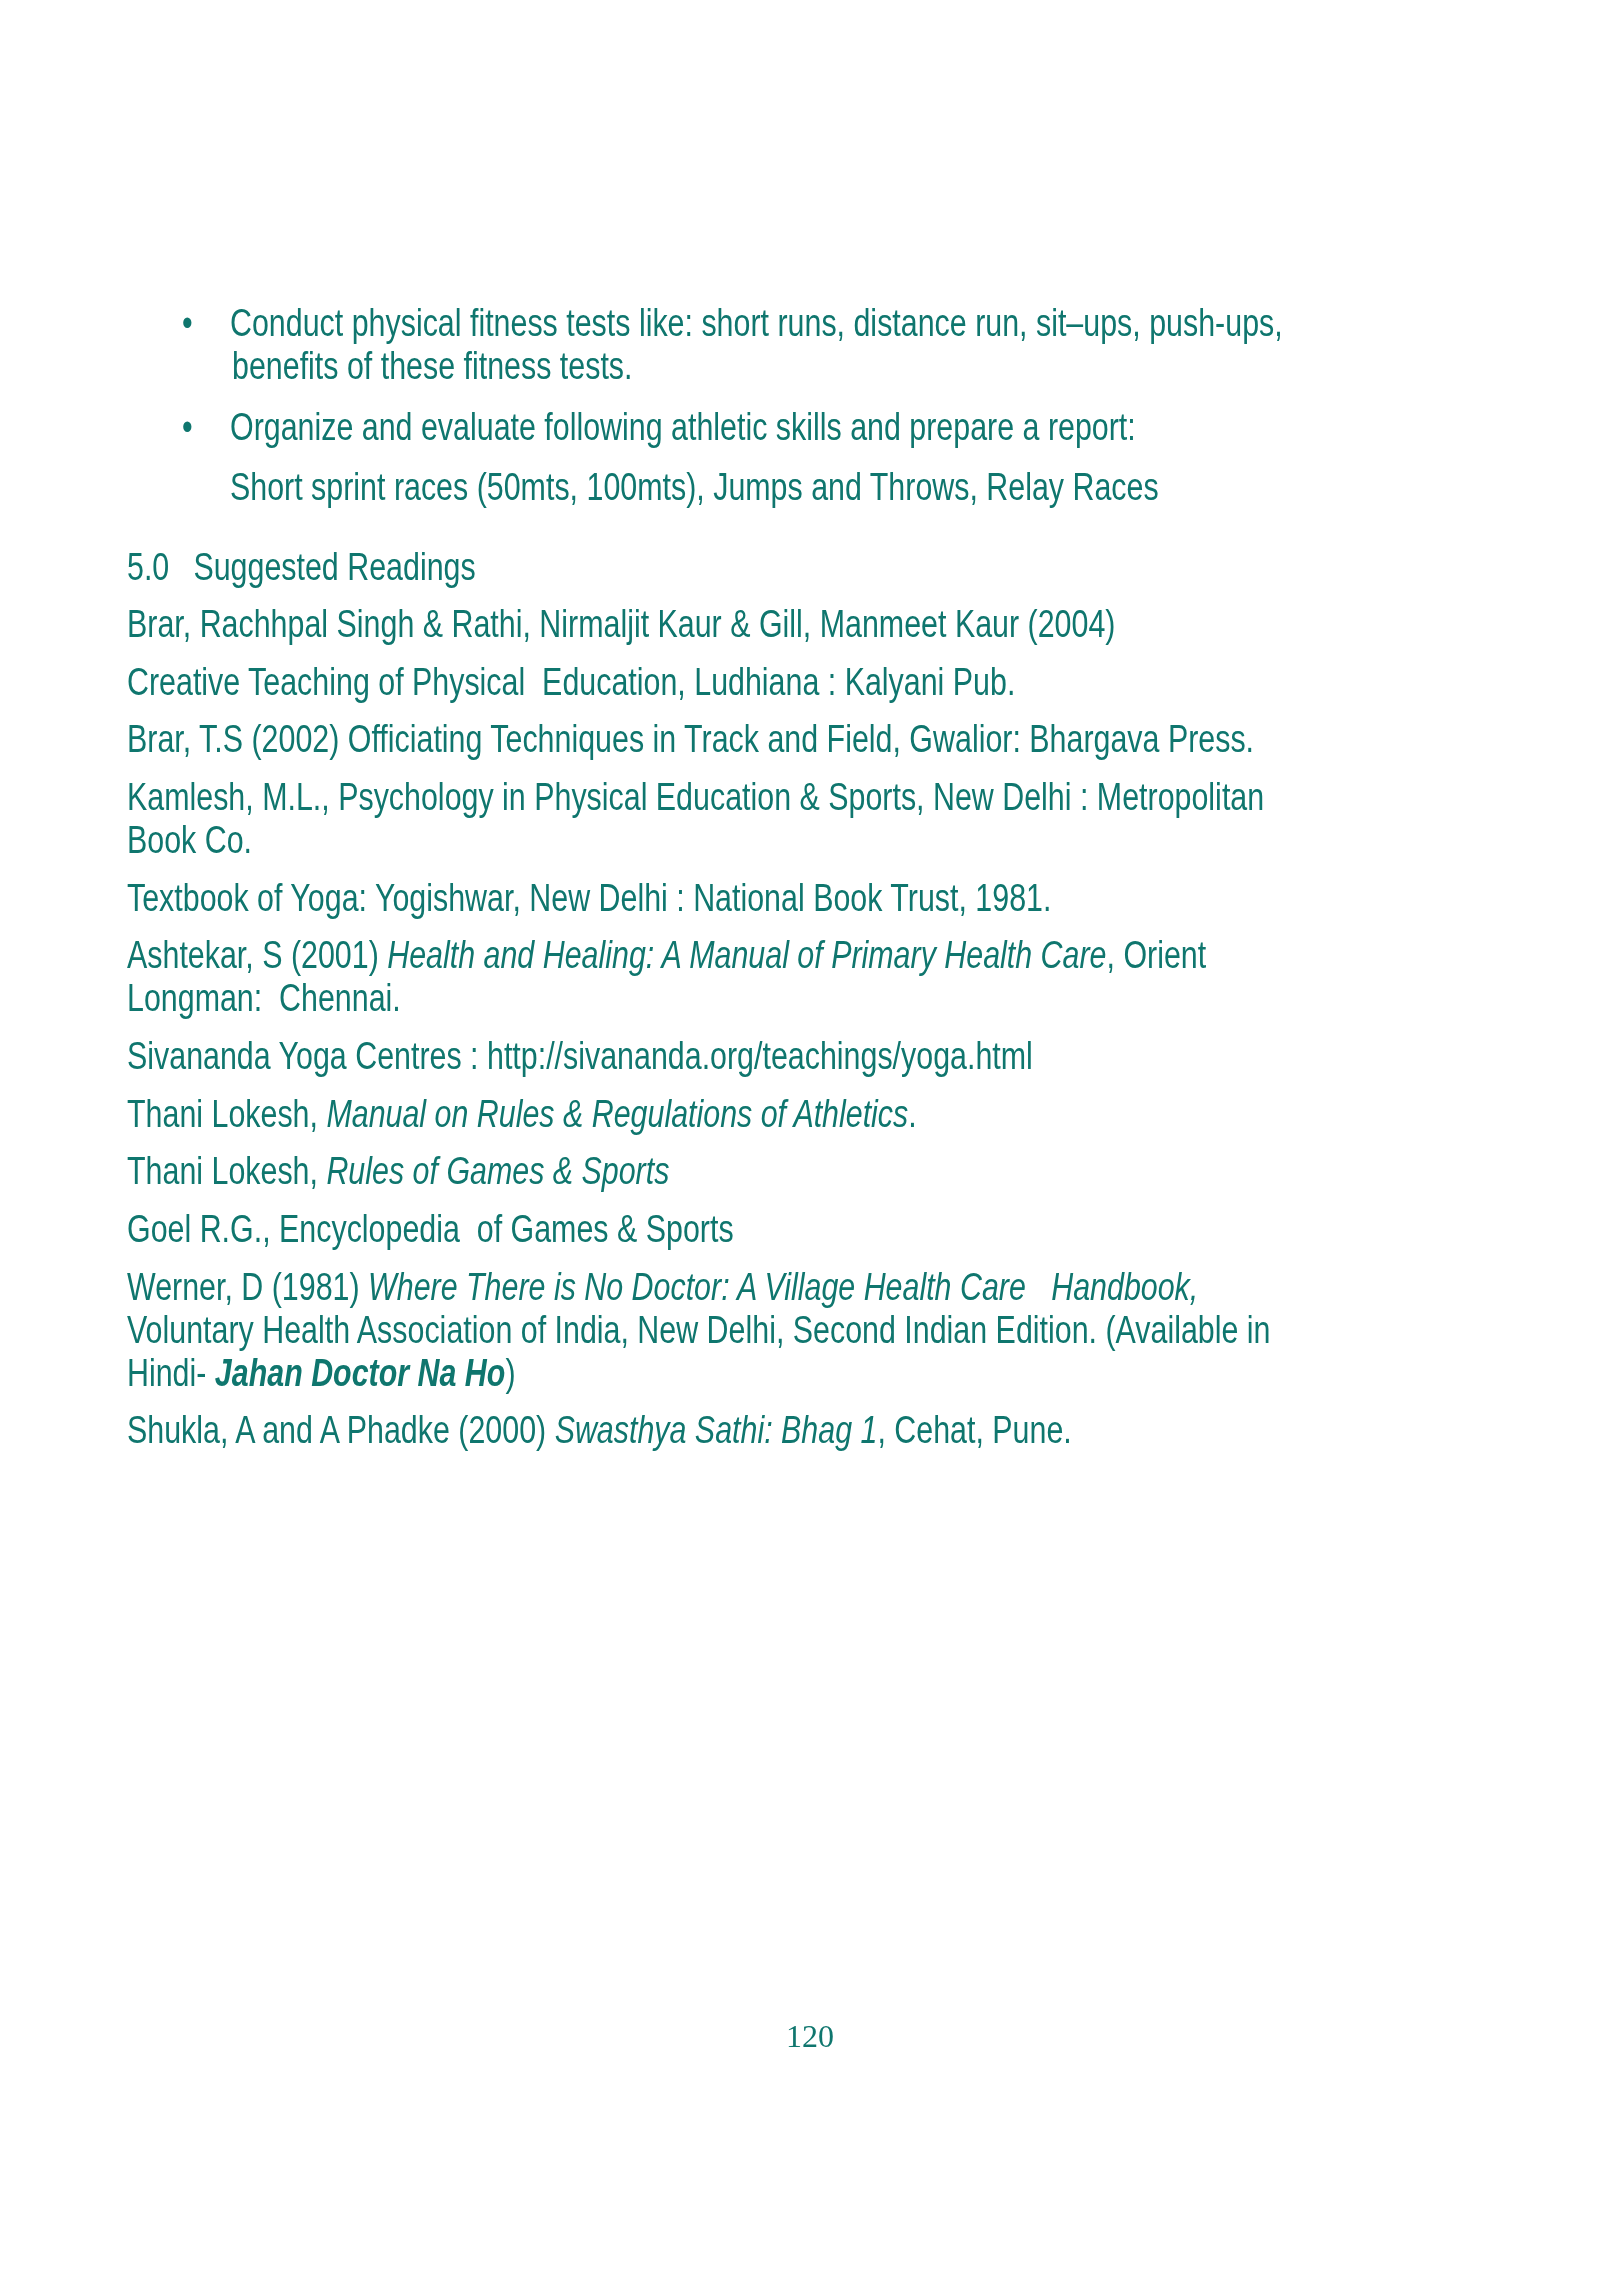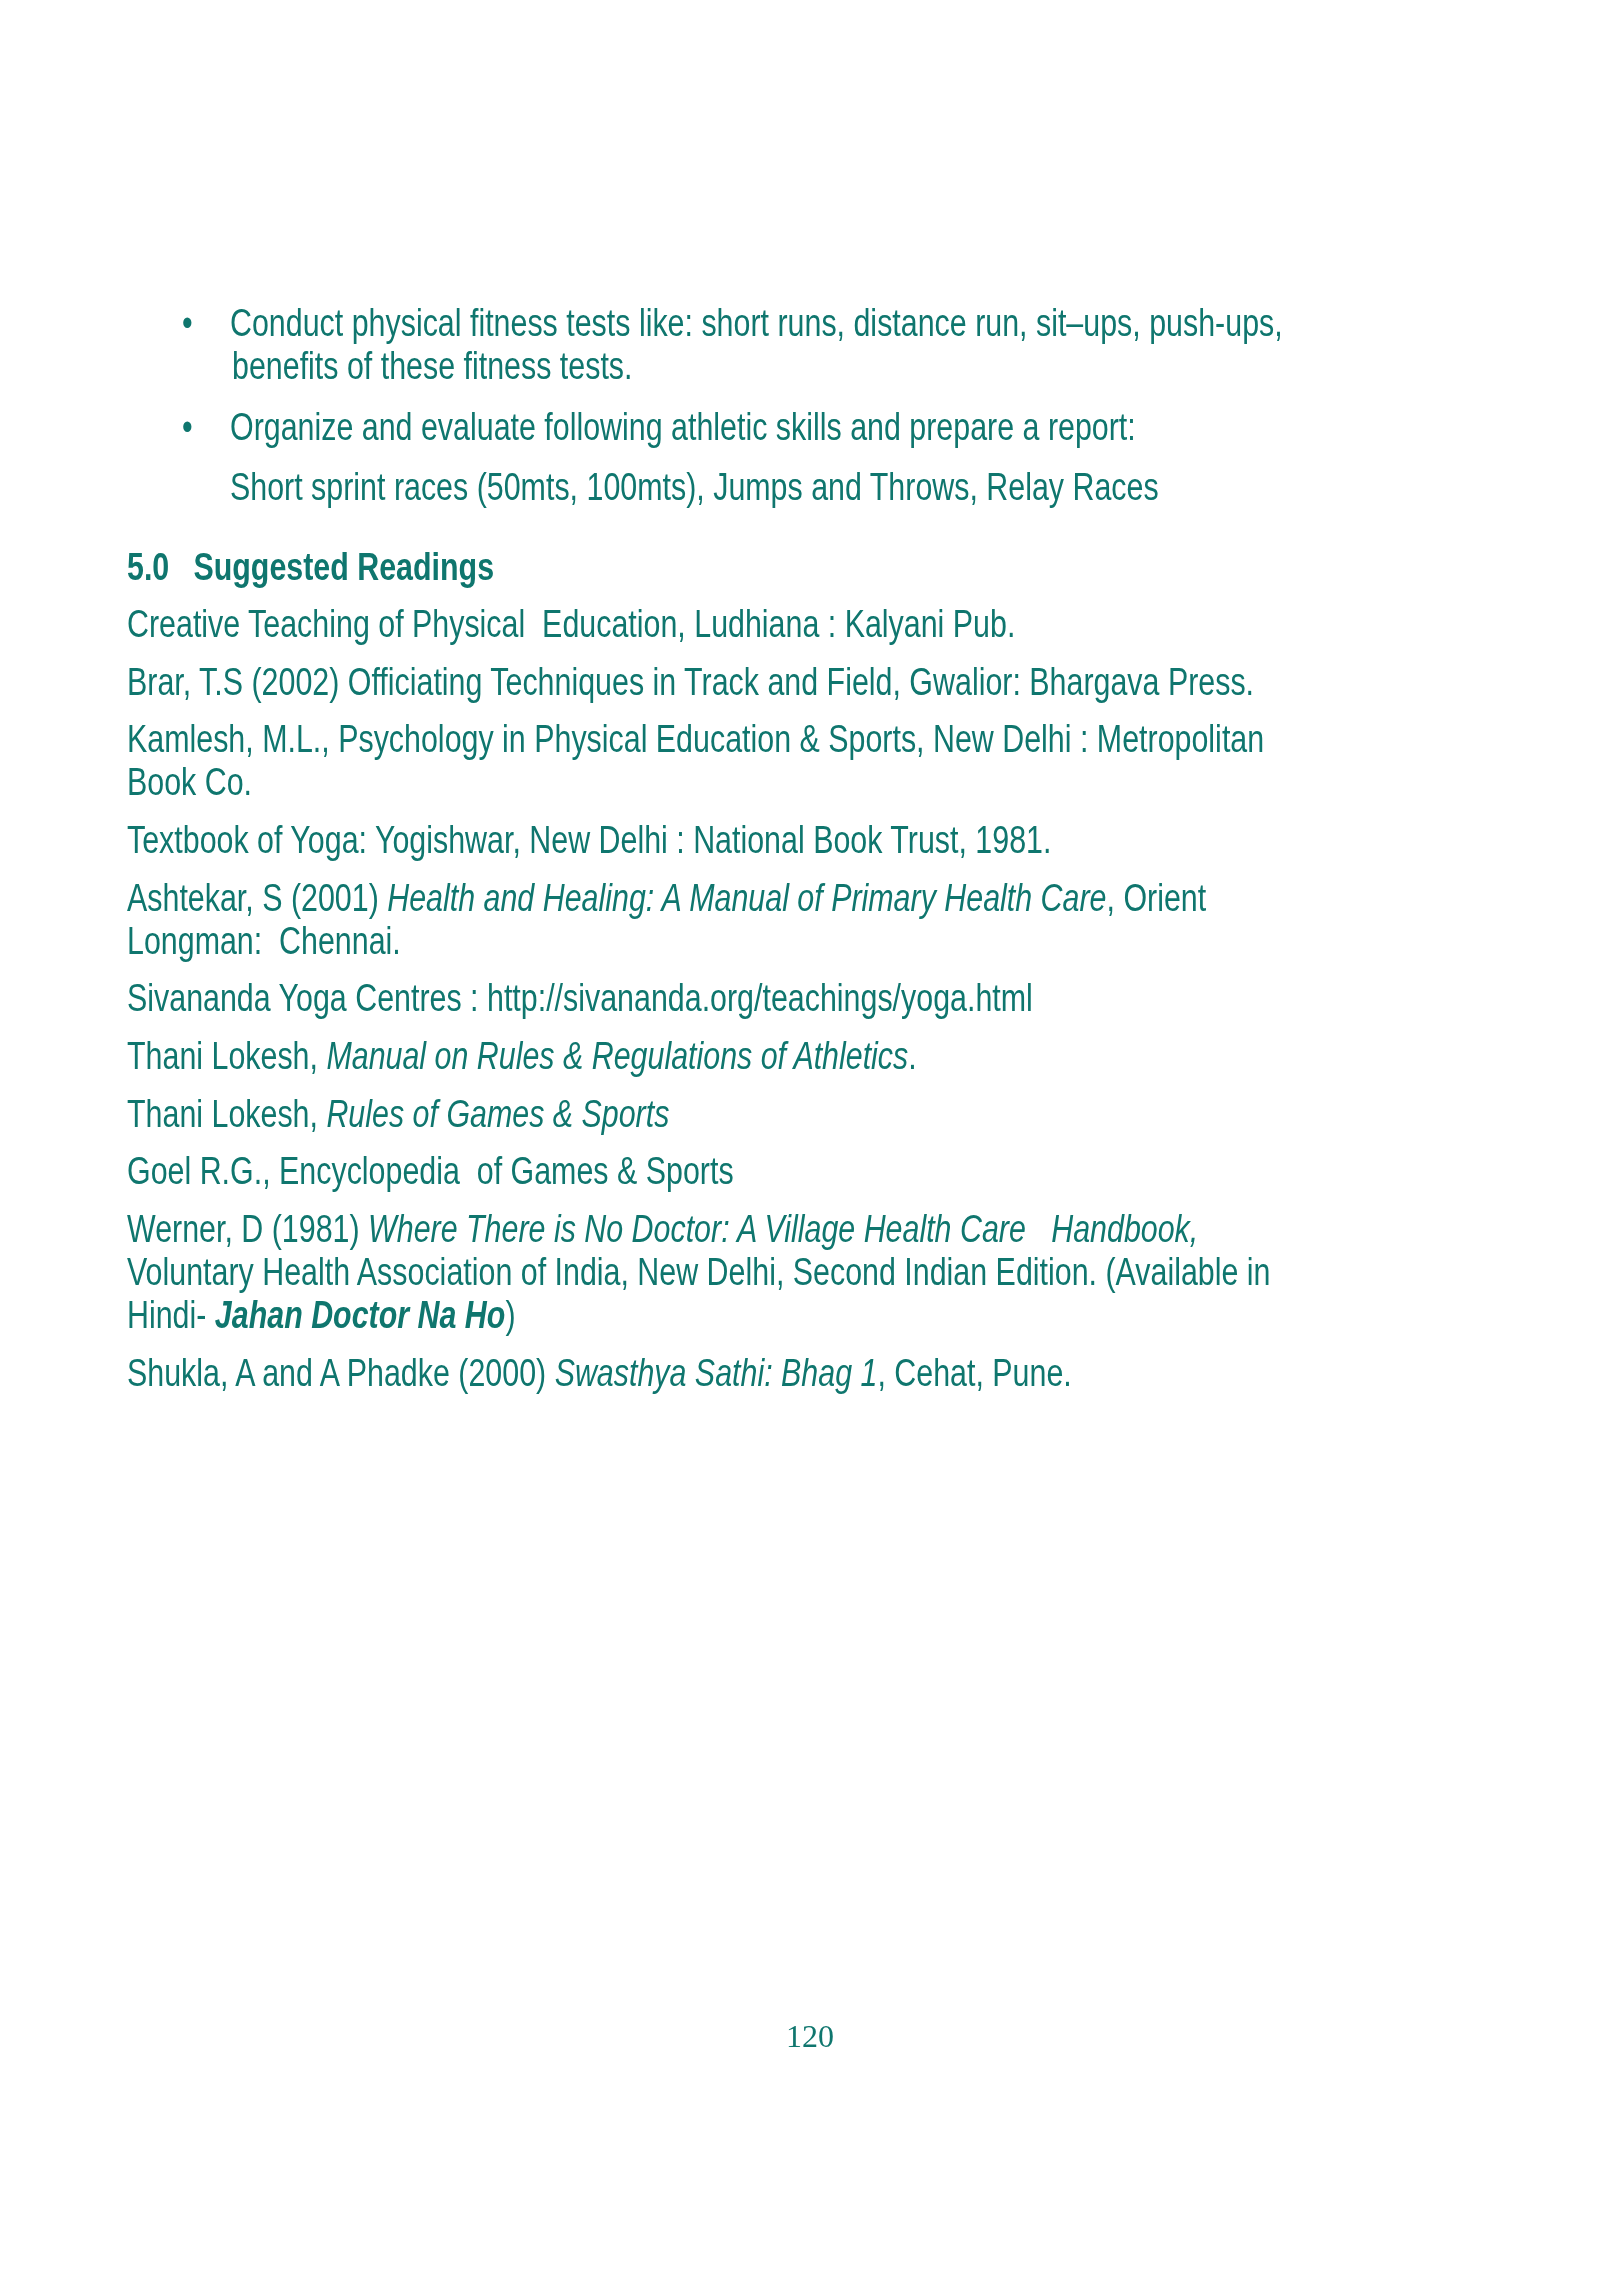--- a/index.html
+++ b/index.html
@@ -19,21 +19,21 @@
   #content {
     position: absolute;
     left: 127px;
     top: 302px;
     width: 1392px;
   }
   .para { margin: 0 0 14.7px 0; }
   .reading { }
   .bullet { margin-left: 55px; margin-bottom: 17.6px; }
   .indent { margin-left: 103px; }
-  .heading { font-weight: 700; margin-bottom: 13.7px; margin-top: 37px; }
+  .heading { font-weight: 400; margin-bottom: 13.7px; margin-top: 37px; }
   .line {
     white-space: pre;
     line-height: 43px;
     height: 43px;
     font-size: 38px;
   }
   .cont { margin-left: 50px; }
   .scale {
     display: inline-block;
     transform: scaleX(0.8);
@@ -68,20 +68,23 @@
       <div class="para bullet">
         <div class="line"><span class="scale"><span class="dot">•</span><span class="r">Organize and evaluate following athletic skills and prepare a report:</span></span></div>
       </div>
       <div class="para indent">
         <div class="line"><span class="scale"><span class="r">Short sprint races (50mts, 100mts), Jumps and Throws, Relay Races</span></span></div>
       </div>
       <div class="para heading">
         <div class="line"><span class="scale"><span class="hnum">5.0</span><span class="r">Suggested Readings</span></span></div>
       </div>
       <div class="para reading">
+        <div class="line"><span class="scale"><span class="r">Brar, Rachhpal Singh &amp; Rathi, Nirmaljit Kaur &amp; Gill, Manmeet Kaur (2004)</span></span></div>
+      </div>
+      <div class="para reading">
         <div class="line"><span class="scale"><span class="r">Creative Teaching of Physical  Education, Ludhiana : Kalyani Pub.</span></span></div>
       </div>
       <div class="para reading">
         <div class="line"><span class="scale"><span class="r">Brar, T.S (2002) Officiating Techniques in Track and Field, Gwalior: Bhargava Press.</span></span></div>
       </div>
       <div class="para reading">
         <div class="line"><span class="scale"><span class="r">Kamlesh, M.L., Psychology in Physical Education &amp; Sports, New Delhi : Metropolitan</span></span></div>
         <div class="line"><span class="scale"><span class="r">Book Co.</span></span></div>
       </div>
       <div class="para reading">

